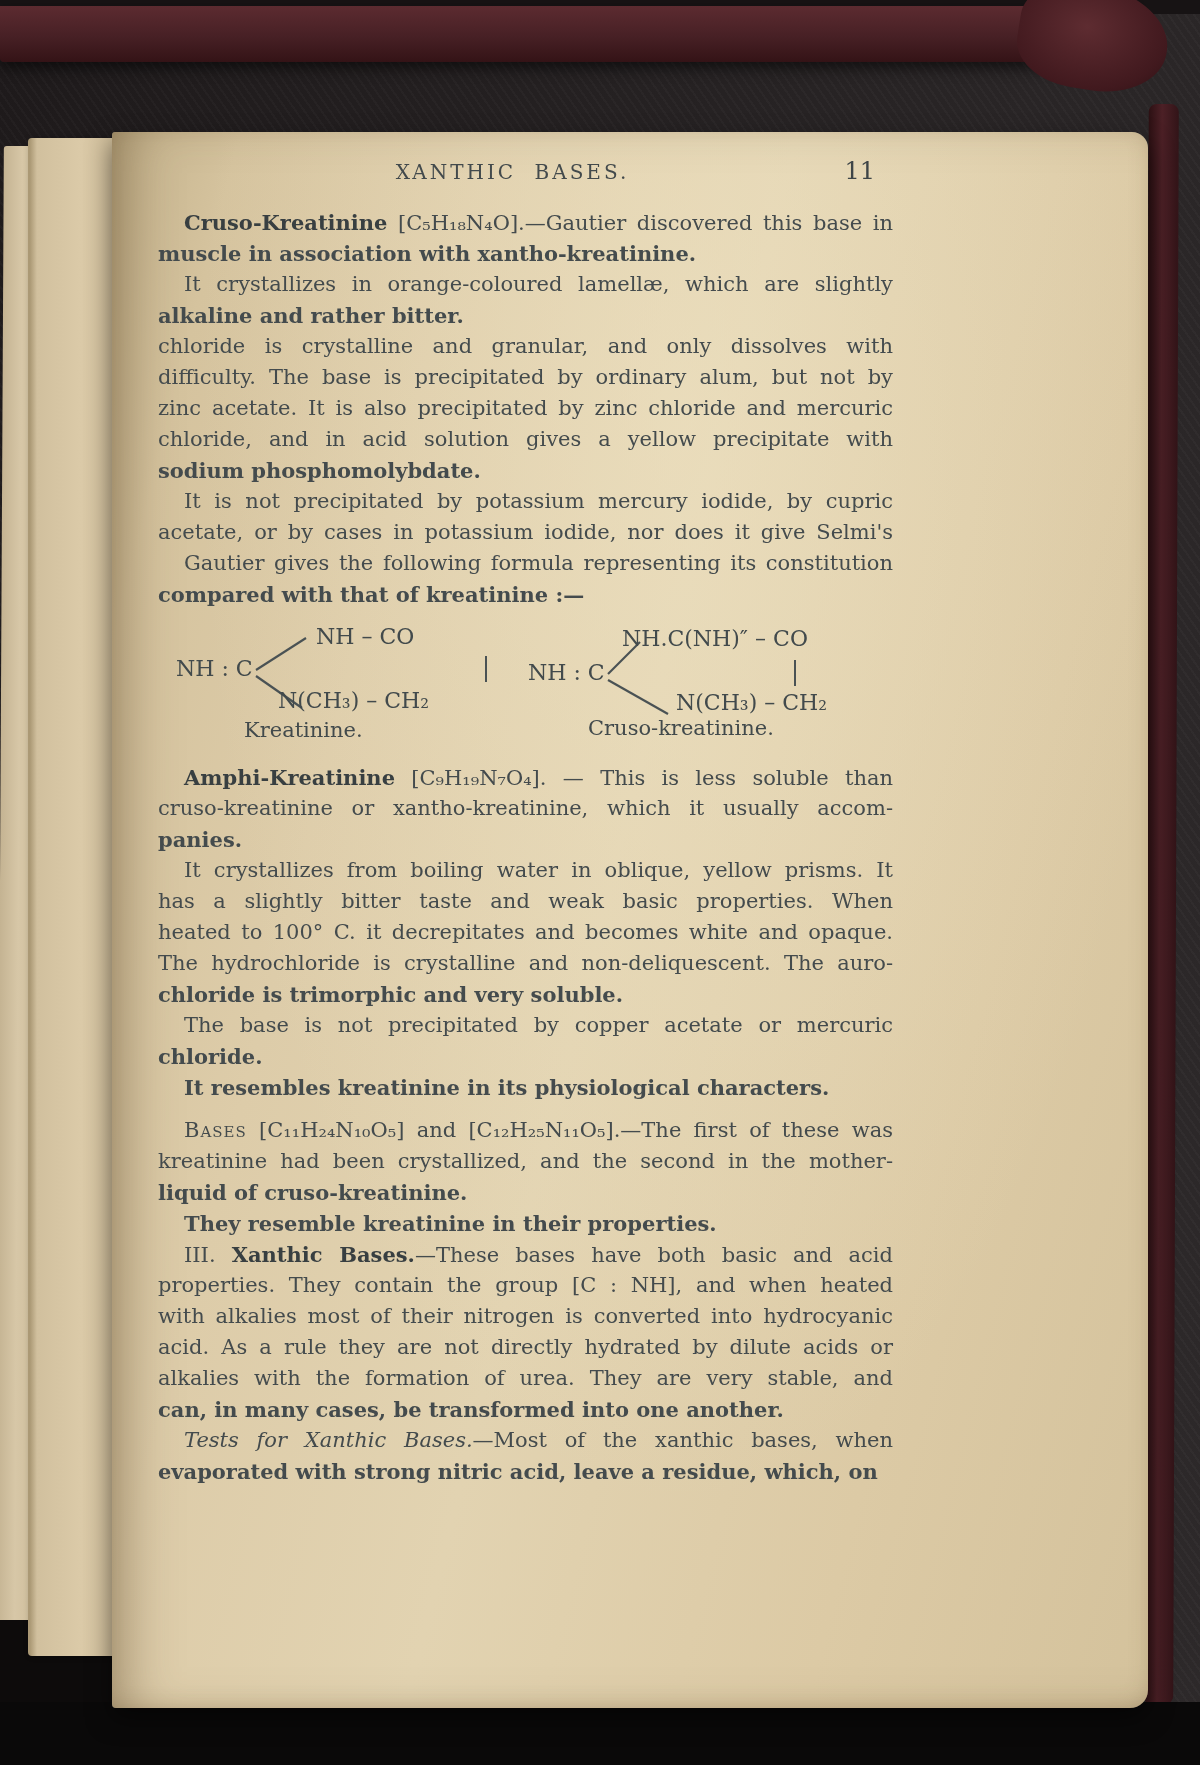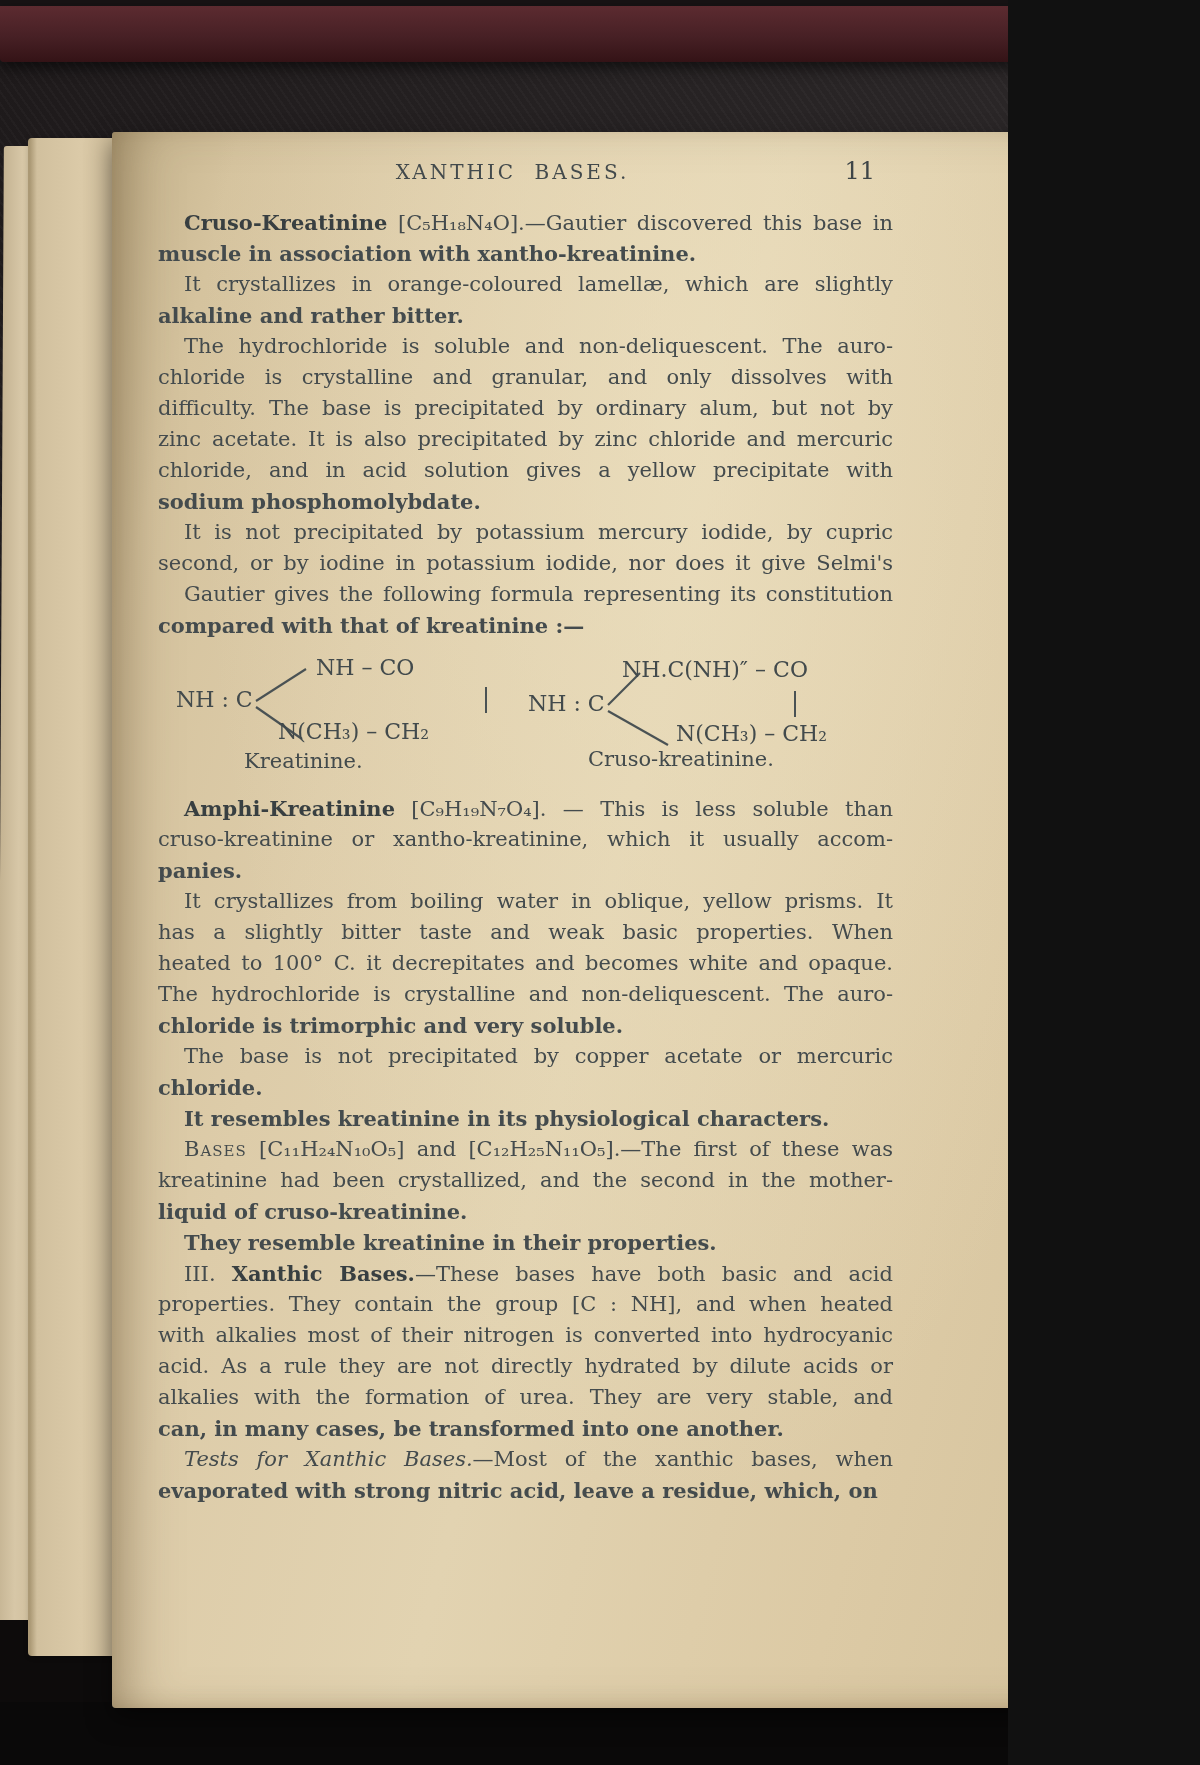--- a/index.html
+++ b/index.html
@@ -1,17 +1,17 @@
 <!DOCTYPE html>
 <html><head>
 <meta charset="utf-8">
 <style>
   html,body{margin:0;padding:0;background:#111;}
   .photo{
-    position:relative;width:1008px;height:1765px;overflow:hidden;
+    position:relative;width:1200px;height:1765px;overflow:hidden;
     font-family:"DejaVu Serif",serif;
     background:
       linear-gradient(#171314 0 14px, rgba(0,0,0,0) 14px),
       repeating-linear-gradient(55deg, rgba(255,255,255,.025) 0 2px, rgba(0,0,0,0) 2px 7px),
       linear-gradient(100deg,#1e1a1b,#272324 55%,#2d292a);
   }
   .cover-top{
     position:absolute;left:0;top:6px;width:1132px;height:56px;
     background:linear-gradient(#5c2b30,#472025 55%,#341316);
     border-radius:0 0 12px 4px;
@@ -54,21 +54,21 @@
     color:#434a4c;
   }
   .pnum{position:absolute;right:18px;top:-3px;font-size:24px;color:#3e4547;}
   .tl{
     font-size:21px;line-height:31px;height:31px;
     text-align:justify;text-align-last:justify;white-space:normal;
     color:#444b4d;
   }
   .tl.last{text-align-last:left;font-weight:bold;}
   .tl.ind{padding-left:26px;}
-  .tl.gap{}
+  .tl.gap{margin-top:12px;}
   .tl .b{font-weight:bold;color:#383f41;}
   .tl .i{font-style:italic;}
   .tl .sc{font-variant-caps:small-caps;letter-spacing:1px;}
   .formulas{position:relative;height:130px;margin:6px 0 16px 0;font-size:22px;color:#424a4c;}
   .fgroup{position:absolute;top:0;height:130px;}
   .fleft{left:0;width:368px;}
   .fright{left:368px;width:367px;}
   .fgroup span{position:absolute;white-space:nowrap;}
   .froot{left:18px;top:40px;}
   .fright .froot{left:2px;top:44px;}
@@ -100,28 +100,27 @@
       <div class="pagehead">
         <div class="ptitle">XANTHIC BASES.</div>
         <div class="pnum">11</div>
       </div>
 
       <div id="lines-before">
           <div class="tl ind"><span class="b">Cruso-Kreatinine</span><span> [C₅H₁₈N₄O].—Gautier discovered this base in</span></div>
           <div class="tl last"><span>muscle in association with xantho-kreatinine.</span></div>
           <div class="tl ind"><span>It crystallizes in orange-coloured lamellæ, which are slightly</span></div>
           <div class="tl last"><span>alkaline and rather bitter.</span></div>
-          <div class="tl ind"><span>The hydrochloride is soluble and non-deliquescent. The auro-</span></div>
           <div class="tl"><span>chloride is crystalline and granular, and only dissolves with</span></div>
           <div class="tl"><span>difficulty. The base is precipitated by ordinary alum, but not by</span></div>
           <div class="tl"><span>zinc acetate. It is also precipitated by zinc chloride and mercuric</span></div>
           <div class="tl"><span>chloride, and in acid solution gives a yellow precipitate with</span></div>
           <div class="tl last"><span>sodium phosphomolybdate.</span></div>
           <div class="tl ind"><span>It is not precipitated by potassium mercury iodide, by cupric</span></div>
-          <div class="tl"><span>second, or by iodine in potassium iodide, nor does it give Selmi's</span></div>
+          <div class="tl"><span>acetate, or by cases in potassium iodide, nor does it give Selmi's</span></div>
           <div class="tl ind"><span>Gautier gives the following formula representing its constitution</span></div>
           <div class="tl last"><span>compared with that of kreatinine :—</span></div>
         </div>
 
       <div class="formulas">
         <div class="fgroup fleft">
           <svg class="bonds" width="368" height="130" viewBox="0 0 368 130">
             <line x1="98" y1="54" x2="148" y2="22" stroke="#4a5254" stroke-width="2.2"></line>
             <line x1="98" y1="60" x2="144" y2="92" stroke="#4a5254" stroke-width="2.2"></line>
           </svg>

